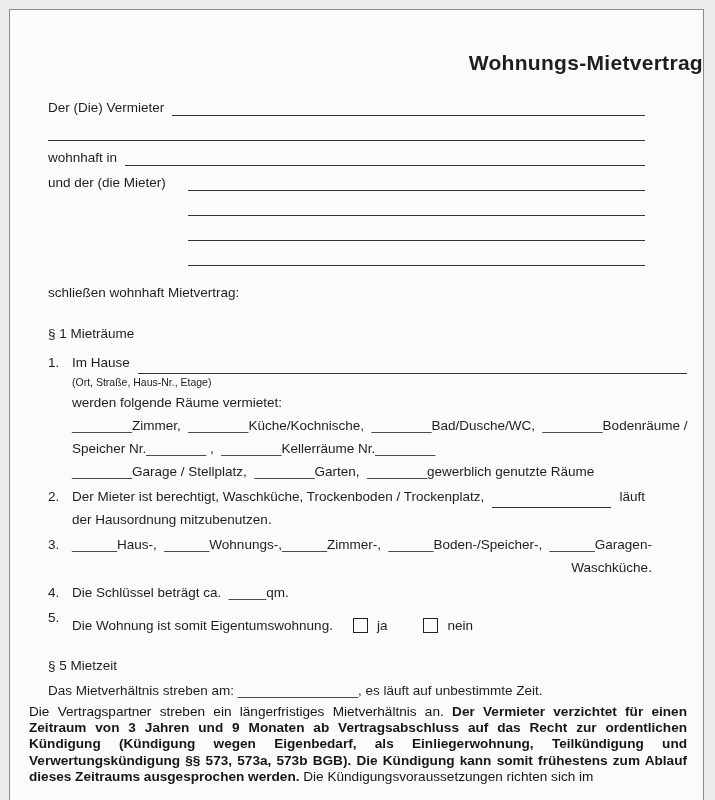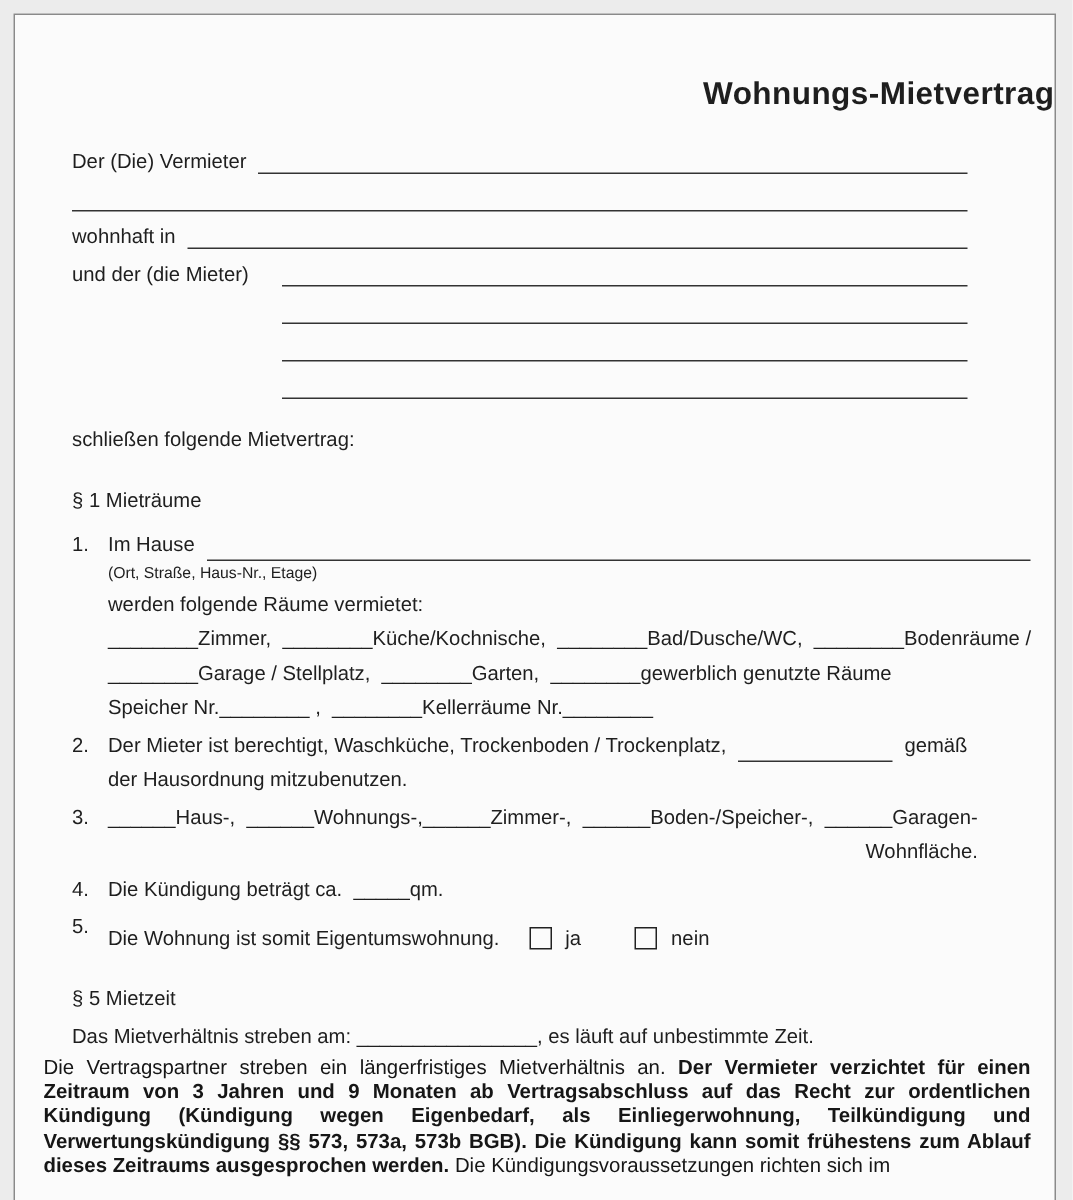--- a/index.html
+++ b/index.html
@@ -67,63 +67,63 @@
         <span class="fill"></span>
       </div>
       <div class="frow">
         <span class="label-col"></span>
         <span class="fill"></span>
       </div>
       <div class="frow">
         <span class="label-col"></span>
         <span class="fill"></span>
       </div>
-      <div class="conclude">schließen folgende Mietvertrag:</div>
+      <div class="conclude">schließen wohnhaft Mietvertrag:</div>
     </div>
 
     <div class="sec-heading">§ 1 Mieträume</div>
 
     <div class="item">
       <span>1.</span>
       <div>
         <div class="frow23">
           <span class="nowrap">Im Hause</span>
           <span class="fill"></span>
         </div>
         <div class="hint">(Ort, Straße, Haus-Nr., Etage)</div>
         <div>werden folgende Räume vermietet:</div>
         <div class="sp">________Zimmer,  ________Küche/Kochnische,  ________Bad/Dusche/WC,  ________Bodenräume /</div>
+        <div class="sp">Speicher Nr.________ ,  ________Kellerräume Nr.________</div>
         <div class="sp">________Garage / Stellplatz,  ________Garten,  ________gewerblich genutzte Räume</div>
-        <div class="sp">Speicher Nr.________ ,  ________Kellerräume Nr.________</div>
       </div>
     </div>
 
     <div class="item">
       <span>2.</span>
       <div>
         <div class="frow23">
           <span class="nowrap">Der Mieter ist berechtigt, Waschküche, Trockenboden / Trockenplatz,</span>
           <span class="fill"></span>
-          <span class="nowrap ml8">gemäß</span>
+          <span class="nowrap ml8">läuft</span>
         </div>
         <div>der Hausordnung mitzubenutzen.</div>
       </div>
     </div>
 
     <div class="item">
       <span>3.</span>
       <div>
         <div class="sp">______Haus-,  ______Wohnungs-,______Zimmer-,  ______Boden-/Speicher-,  ______Garagen-</div>
-        <div class="right">Wohnfläche.</div>
+        <div class="right">Waschküche.</div>
       </div>
     </div>
 
     <div class="item">
       <span>4.</span>
-      <div class="sp">Die Kündigung beträgt ca.  _____qm.</div>
+      <div class="sp">Die Schlüssel beträgt ca.  _____qm.</div>
     </div>
 
     <div class="item">
       <span>5.</span>
       <div class="chk-line">
         <span>Die Wohnung ist somit Eigentumswohnung.</span>
         <span class="checkbox cm1"></span>
         <span class="clab">ja</span>
         <span class="checkbox cm2"></span>
         <span class="clab">nein</span>

